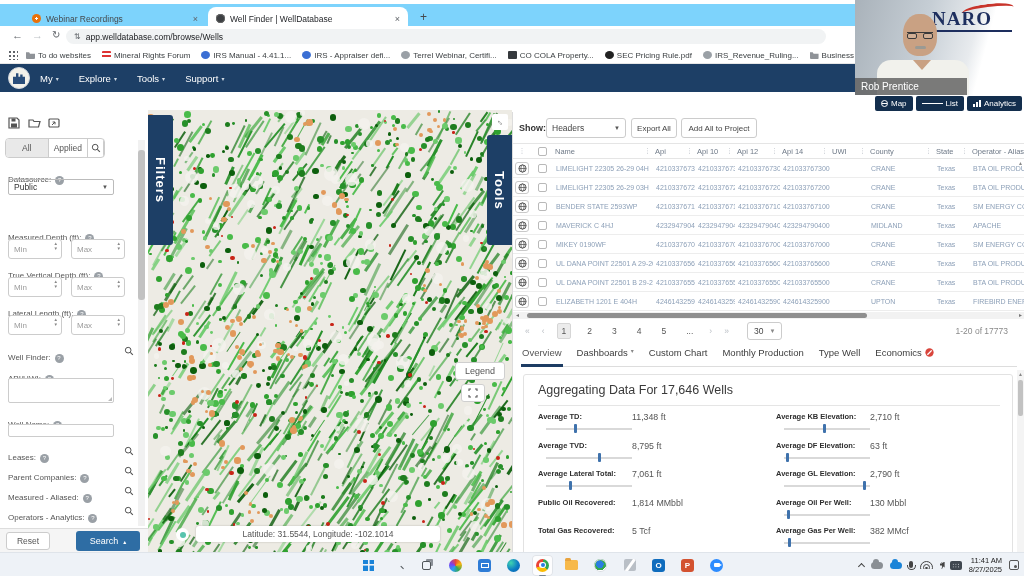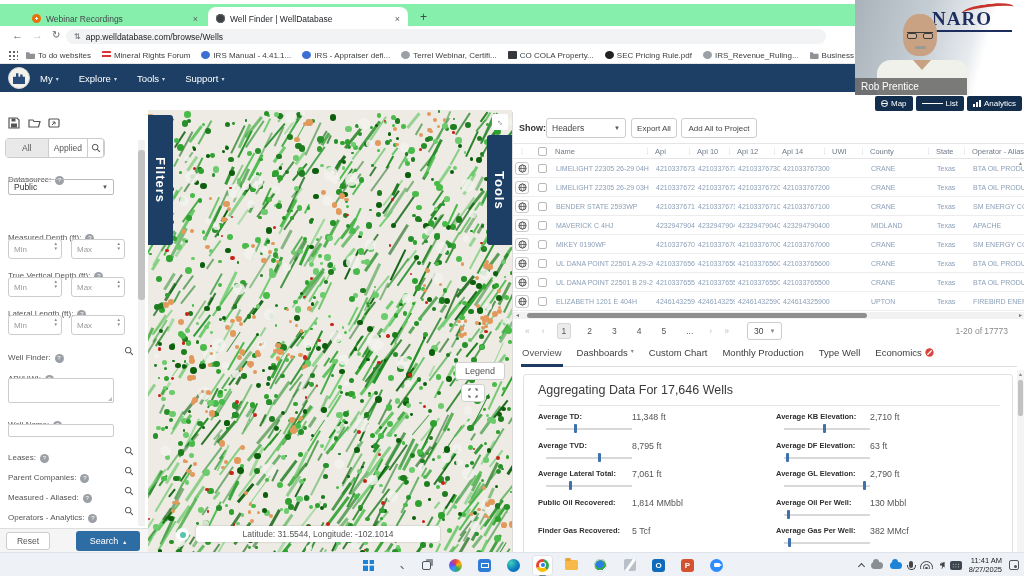--- a/index.html
+++ b/index.html
@@ -1,20 +1,20 @@
 <!DOCTYPE html>
 <html><head>
 <meta charset="utf-8">
 <style>
 *{margin:0;padding:0;box-sizing:border-box}
 body{width:1024px;height:576px;font-family:"Liberation Sans",sans-serif;overflow:hidden;background:#fff}
 #screen{position:relative;width:1024px;height:576px;overflow:hidden;background:#fff}
 i,em{font-style:normal}
 
-#tabstrip{position:absolute;left:0;top:4px;width:908px;height:26px;background:#86efac}
+#tabstrip{position:absolute;left:0;top:4px;width:908px;height:26px;background:#7dd3fc}
 .btab{position:absolute;top:3px;height:23px;display:flex;align-items:center;gap:5px;padding:0 8px;font-size:8.5px;color:#45494d;width:182px}
 .btab .tlabel{white-space:nowrap;overflow:hidden;flex:1}
 .btab .tclose{color:#5f6368;font-size:9px}
 #tab-active{background:#fff;border-radius:8px 8px 0 0;color:#1f2125}
 .fav1{width:9px;height:9px;border-radius:50%;background:radial-gradient(circle at 50% 50%,#fff 0 20%,#e8710a 21%);flex:0 0 auto}
 .fav2{width:9px;height:9px;border-radius:50%;background:#3d4043;box-shadow:inset 0 0 0 1px #666;flex:0 0 auto}
 .newtab{position:absolute;left:420px;top:6px;font-size:12px;color:#45494d}
 #urlrow{position:absolute;left:0;top:26px;width:1024px;height:21px;background:#fff}
 .navarr{position:absolute;top:3px;font-size:11px;color:#5f6368}
 #urlpill{position:absolute;left:66px;top:3px;width:760px;height:15px;background:#f1f3f4;border-radius:8px;display:flex;align-items:center;gap:5px;padding:0 8px;font-size:8.5px;color:#202124}
@@ -2498,21 +2498,21 @@
             <span class="sval">7,061 ft</span>
             <div class="sslider">
               <i class="sthumb" style="left: 27%;"></i>
             </div>
           </div>
           <div class="stat">
             <span class="slab">Public Oil Recovered:</span>
             <span class="sval">1,814 MMbbl</span>
           </div>
           <div class="stat">
-            <span class="slab">Finder Gas Recovered:</span>
+            <span class="slab">Total Gas Recovered:</span>
             <span class="sval">5 Tcf</span>
           </div>
         </div>
       <div id="stats-right">
           <div class="stat">
             <span class="slab">Average KB Elevation:</span>
             <span class="sval">2,710 ft</span>
             <div class="sslider">
               <i class="sthumb" style="left: 45%;"></i>
             </div>

